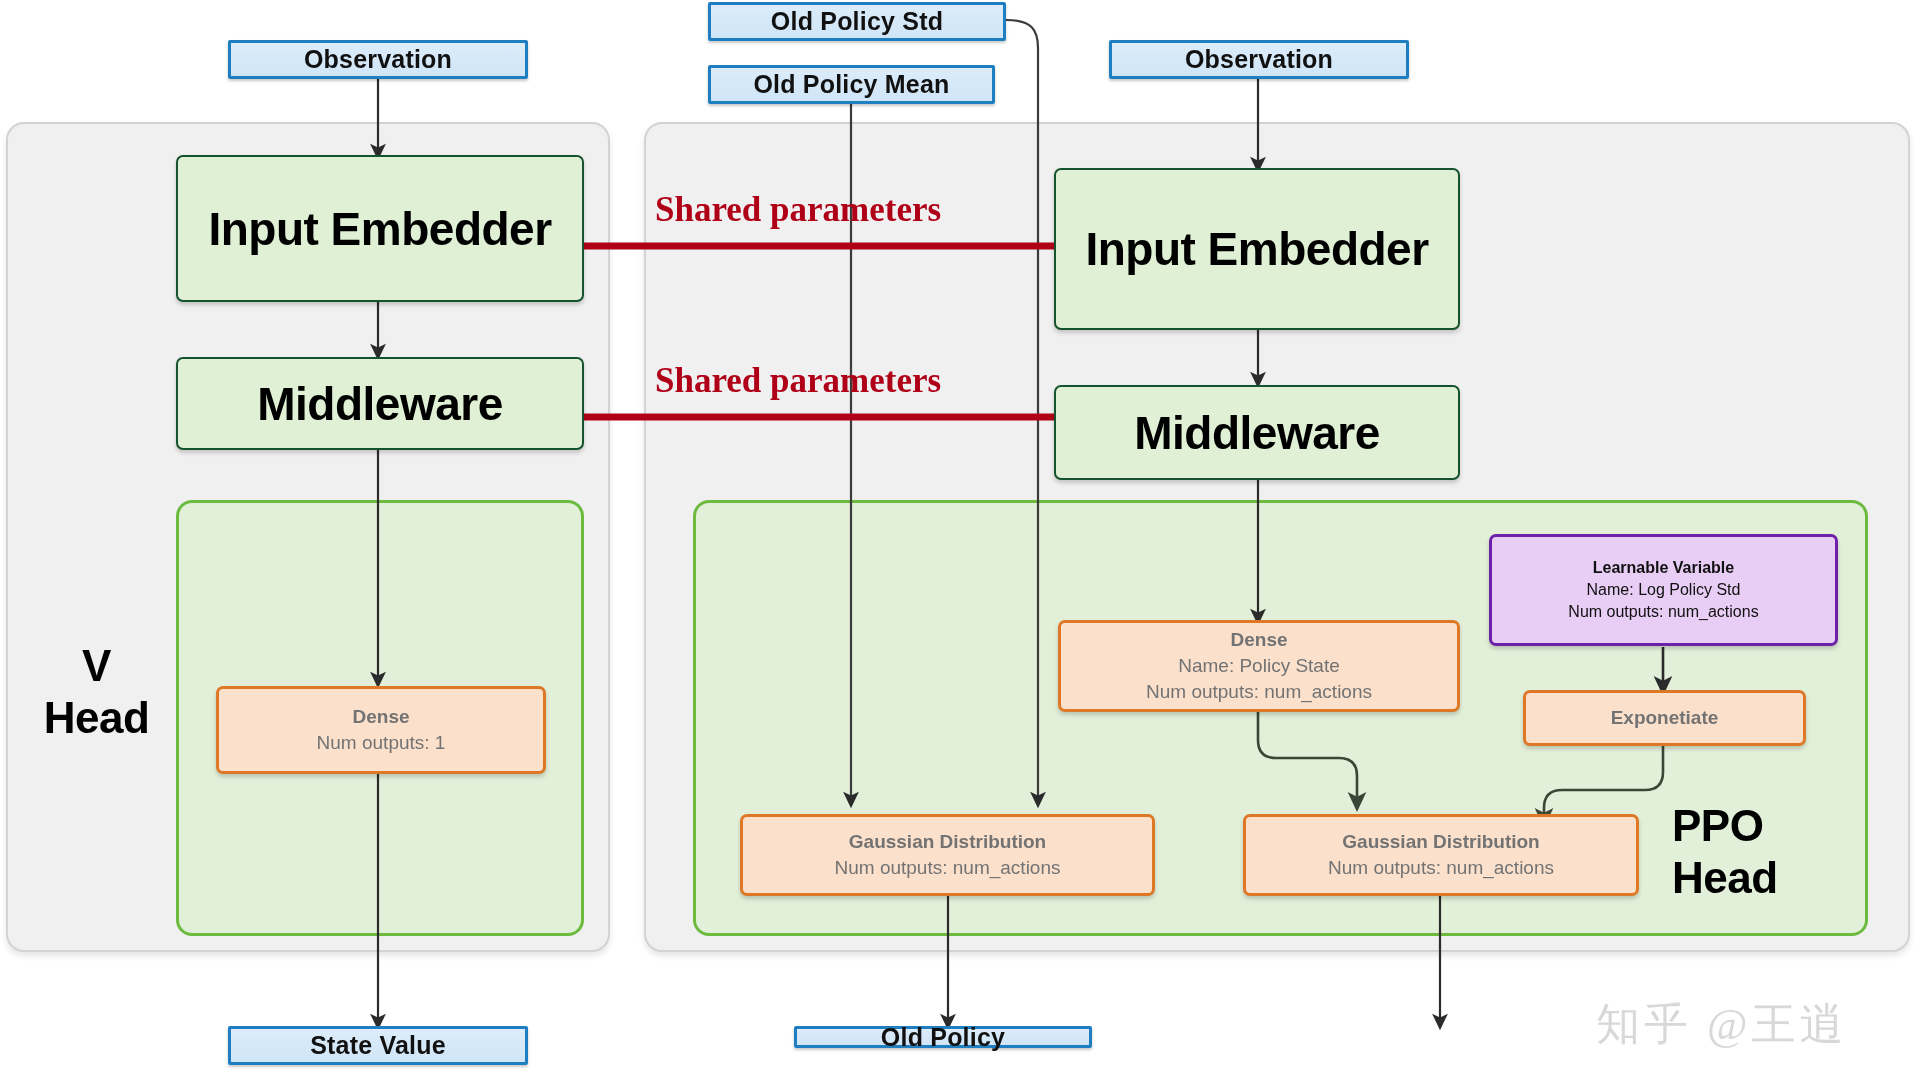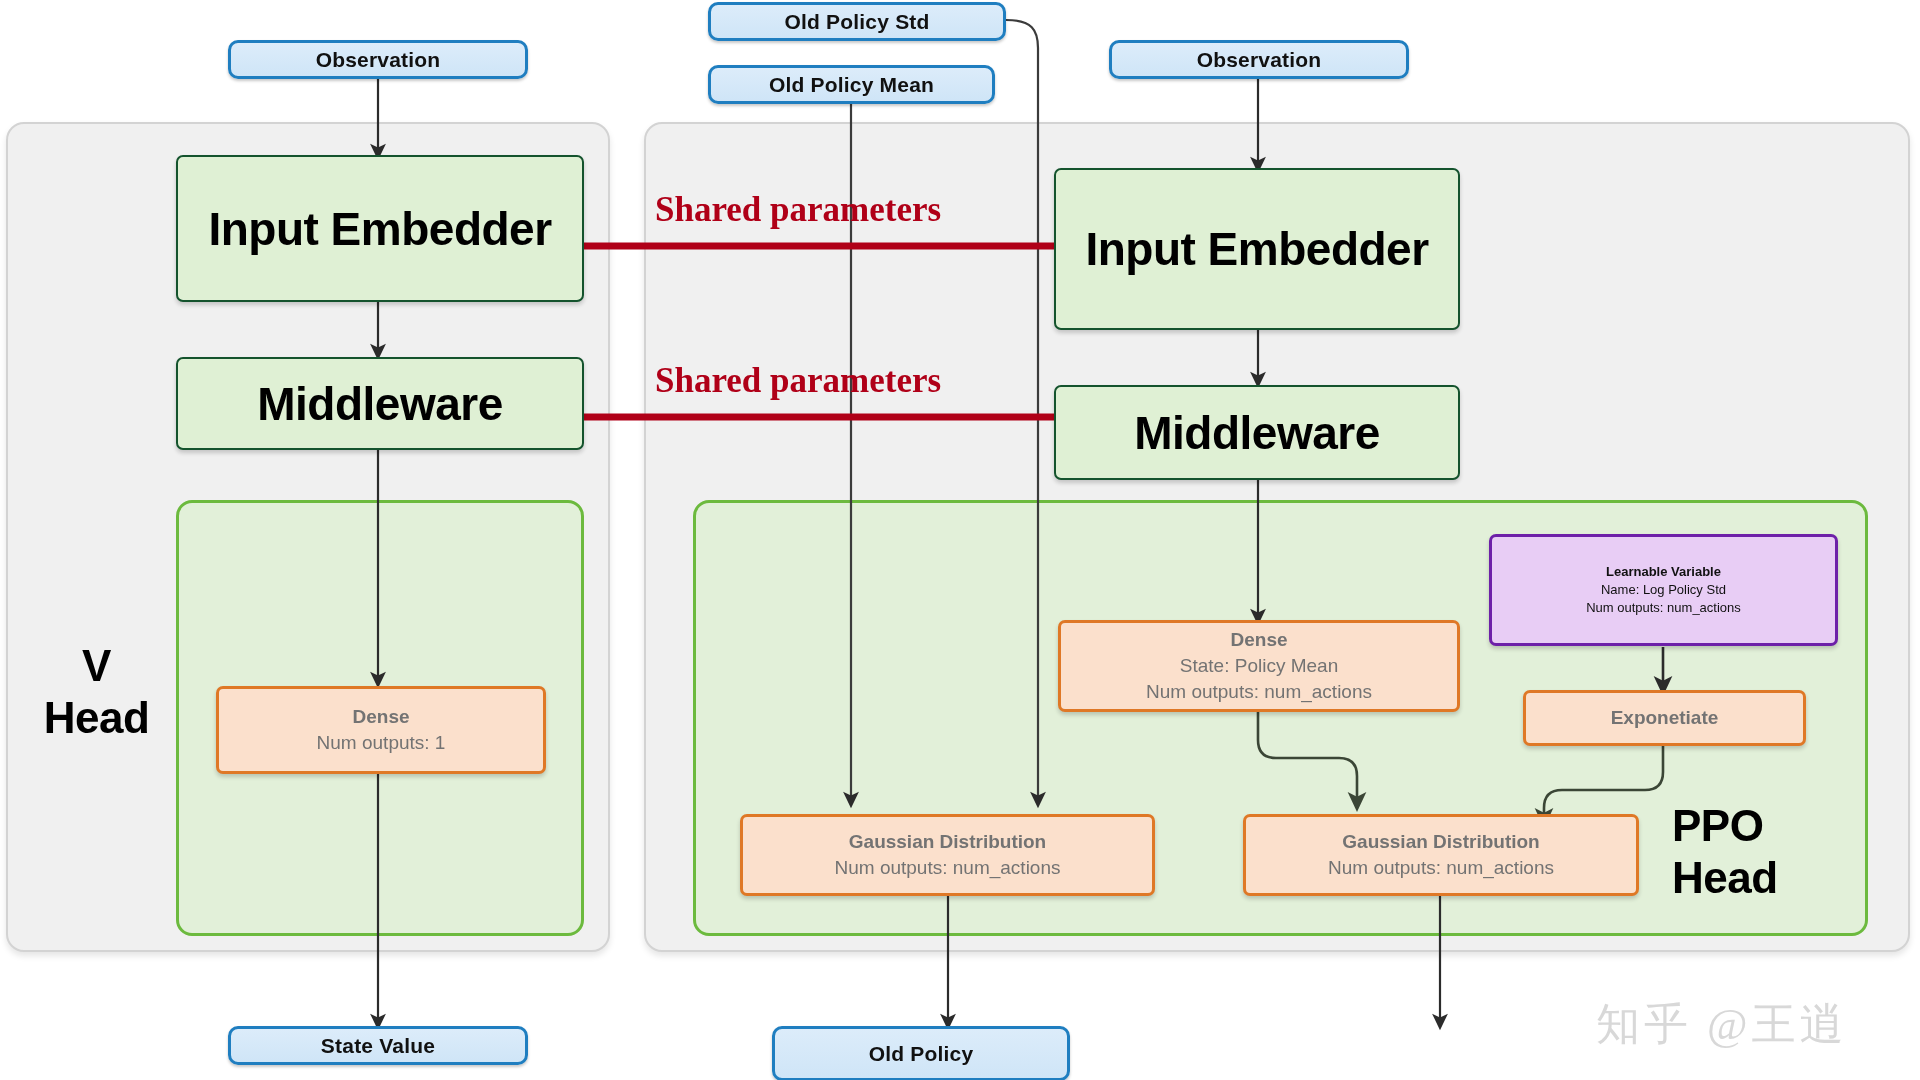--- a/index.html
+++ b/index.html
@@ -11,22 +11,22 @@
   #stage{position:absolute;left:0;top:0;width:1920px;height:1080px;}
 
   svg#wires{position:absolute;left:0;top:0;width:1920px;height:1080px;pointer-events:none;}
 
   
   .node{position:absolute;box-sizing:border-box;display:flex;flex-direction:column;
         align-items:center;justify-content:center;text-align:center;}
 
   .io-box{
     background:linear-gradient(180deg,#dcecfa 0%,#cfe5f7 100%);
-    border:3px solid #1f7ec0;border-radius:10px;
-    color:#111;font-size:21px;font-weight:600;letter-spacing:.2px;
+    border:3px solid #1f7ec0;border-radius:2px;
+    color:#111;font-size:25px;font-weight:600;letter-spacing:.2px;
     box-shadow:0 2px 3px rgba(0,0,0,.22);
   }
 
   .block-box{
     background:#dff0d4;
     border:2px solid #14532d;border-radius:7px;
     color:#000;font-weight:700;
     box-shadow:0 3px 4px rgba(0,0,0,.18);
   }
   .block-box .big{font-size:46px;line-height:1;letter-spacing:-.5px;}
@@ -35,21 +35,21 @@
     background:#fbe0cc;
     border:3px solid #df7826;border-radius:7px;
     color:#737373;font-size:19px;line-height:1.38;
     box-shadow:0 3px 4px rgba(0,0,0,.18);
   }
   .op-box .ttl{font-weight:600;}
 
   .var-box{
     background:#e8cdf5;
     border:3px solid #6d20a8;border-radius:7px;
-    color:#111;font-size:13px;line-height:1.38;
+    color:#111;font-size:16px;line-height:1.38;
     box-shadow:0 3px 4px rgba(0,0,0,.18);
   }
   .var-box .ttl{font-weight:700;}
 
   
   .gray-group{
     position:absolute;box-sizing:border-box;
     background:#f0f0f0;border:2px solid #d3d3d3;border-radius:18px;
     box-shadow:0 4px 6px rgba(0,0,0,.10);
   }
@@ -156,21 +156,21 @@
   <div class="node block-box" style="left:1054px;top:168px;width:406px;height:162px;">
     <span class="big">Input Embedder</span>
   </div>
 
   <div class="node block-box" style="left:1054px;top:385px;width:406px;height:95px;">
     <span class="big">Middleware</span>
   </div>
 
   <div class="node op-box" style="left:1058px;top:620px;width:402px;height:92px;">
     <span class="ttl">Dense</span>
-    <span>State: Policy Mean</span>
+    <span>Name: Policy State</span>
     <span>Num outputs: num_actions</span>
   </div>
 
   <div class="node var-box" style="left:1489px;top:534px;width:349px;height:112px;">
     <span class="ttl">Learnable Variable</span>
     <span>Name: Log Policy Std</span>
     <span>Num outputs: num_actions</span>
   </div>
 
   <div class="node op-box" style="left:1523px;top:690px;width:283px;height:56px;">
@@ -184,21 +184,21 @@
 
   <div class="node op-box" style="left:1243px;top:814px;width:396px;height:82px;">
     <span class="ttl">Gaussian Distribution</span>
     <span>Num outputs: num_actions</span>
   </div>
 
   <div class="node io-box" style="left:228px;top:1026px;width:300px;height:39px;">
     <span>State Value</span>
   </div>
 
-  <div class="node io-box" style="left:772px;top:1026px;width:298px;height:55px;">
+  <div class="node io-box" style="left:794px;top:1026px;width:298px;height:22px;">
     <span>Old Policy</span>
   </div>
 
 
   <div class="head-label" style="left:24px;top:640px;width:145px;">
     <div>V</div>
     <div>Head</div>
   </div>
 
   <div class="head-label" style="left:1672px;top:800px;width:200px;text-align:left;">

